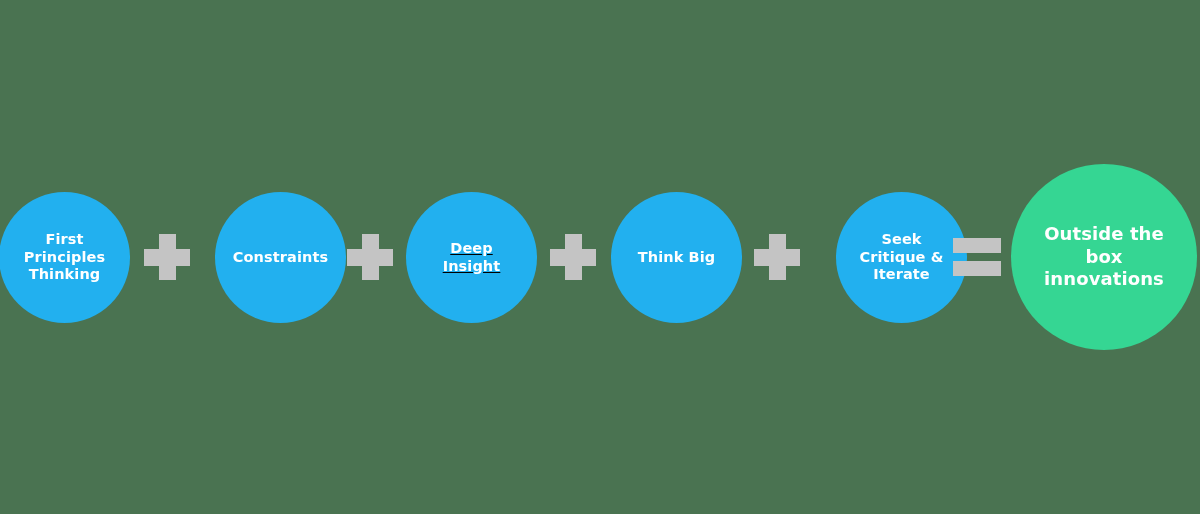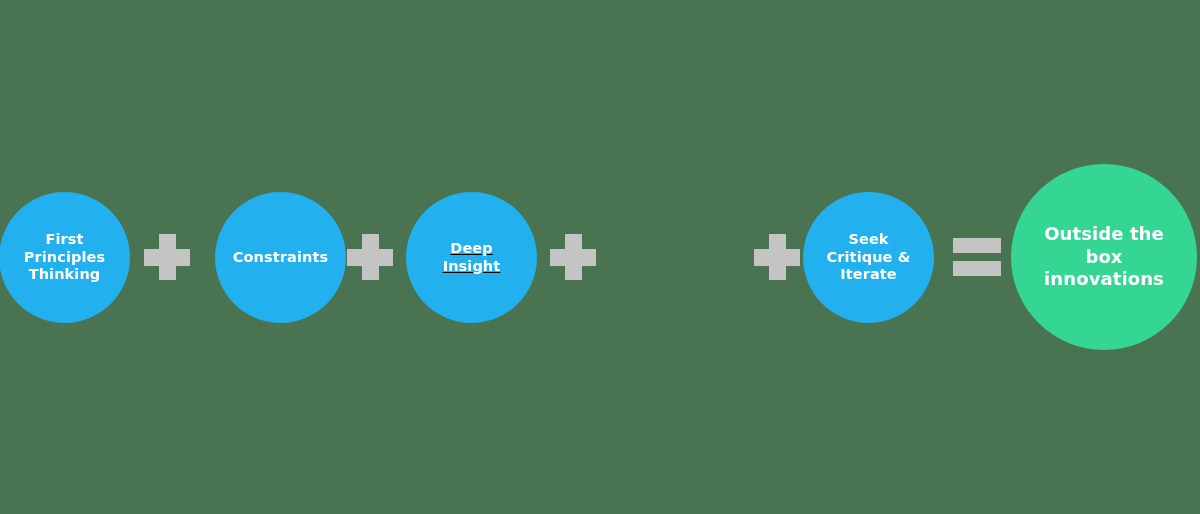--- a/index.html
+++ b/index.html
@@ -56,21 +56,21 @@
     background:#35d693;
     top:164px;
   }
   .node-result .node-label { font-size:18px; line-height:1.25; }
 
   
   .n0 { left:-1px;   }
   .n1 { left:215px;  }
   .n2 { left:406px;text-decoration:underline;  }
   .n3 { left:611px;  }
-  .n4 { left:803px;  }
+  .n4 { left:836px;  }
   .nr { left:1011px; }
 
   
   .op {
     position:absolute;
     top:234px;
     width:46px;
     height:46px;
   }
 
@@ -133,20 +133,23 @@
 
   <div class="op op-plus p1"></div>
 
   <div class="node node-term n2">
     <span class="node-label">Deep
 Insight</span>
   </div>
 
   <div class="op op-plus p2"></div>
 
+  <div class="node node-term n3">
+    <span class="node-label">Think Big</span>
+  </div>
 
   <div class="op op-plus p3"></div>
 
   <div class="node node-term n4">
     <span class="node-label">Seek
 Critique &amp;
 Iterate</span>
   </div>
 
   <div class="op op-equals eq"></div>

